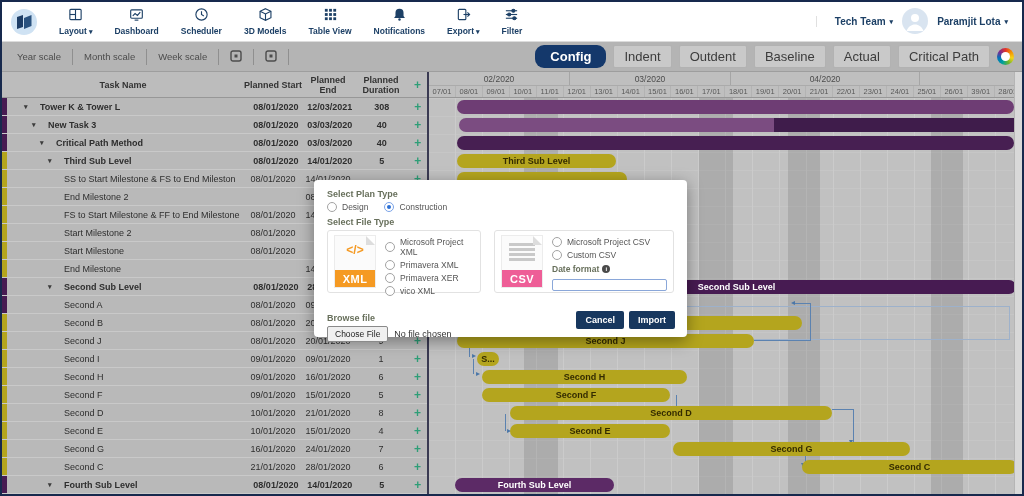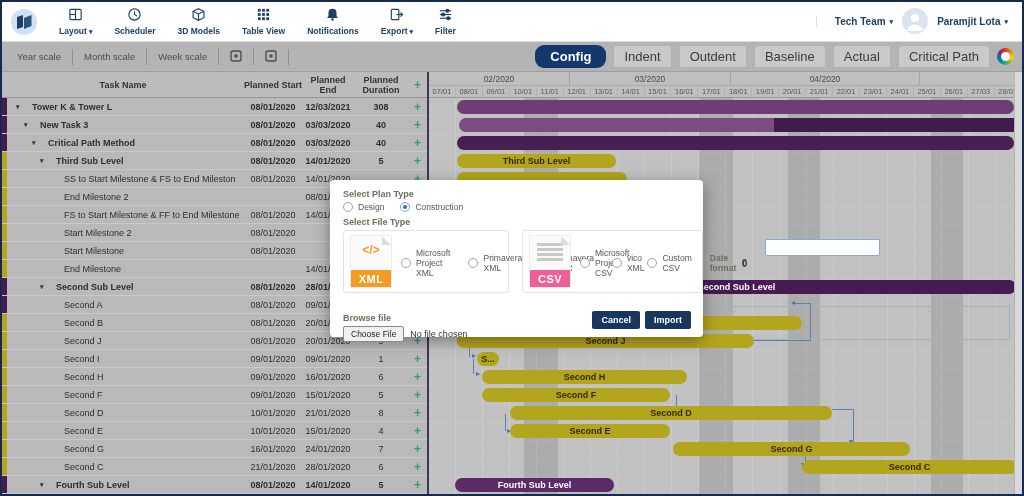--- a/index.html
+++ b/index.html
@@ -28,56 +28,56 @@
 .main {display:flex;height:452px;position:relative;}
 .table-pane {width:427px;border-right:2px solid #3a3a52;background:#b9b9b9;}
 .thead {height:26px;display:flex;align-items:center;background:#bcbcbc;border-bottom:1px solid #979797;font-weight:bold;font-size:9px;color:#333;}
 .th {text-align:center;}
 .trow {height:18px;display:flex;align-items:center;background:#b9b9b9;border-bottom:1px solid #c9c9c9;font-size:9px;color:#2e2e2e;position:relative;}
 .trow .strip {position:absolute;left:0;top:0;bottom:0;width:5px;}
 .cell-name {position:relative;overflow:hidden;white-space:nowrap;}
 .tri {position:absolute;font-size:7px;color:#3c3c3c;top:50%;transform:translateY(-50%);}
 .cell-date {text-align:center;}
 .cell-plus {text-align:center;color:#2e9e77;font-size:12px;font-weight:bold;line-height:1;cursor:pointer;}
-.bold {font-weight:bold;}
+.bold {font-weight:bold;padding-left:8px;}
 
 .gantt-pane {flex:1;position:relative;overflow:hidden;background:#c1c1c1;}
 .g-months {height:13px;display:flex;background:#bfbfbf;font-size:8.5px;color:#4c4c4c;}
 .g-month {border-right:1px solid #a5a5a5;display:flex;align-items:center;justify-content:center;overflow:hidden;}
 .g-days {height:13px;display:flex;background:#bfbfbf;border-top:1px solid #ababab;border-bottom:1px solid #979797;font-size:7.5px;color:#585858;}
 .g-day {width:26.95px;display:flex;align-items:center;justify-content:center;border-right:1px solid #b3b3b3;overflow:hidden;}
 .g-body {position:relative;height:396px;
  background-image:repeating-linear-gradient(90deg,transparent 0 26px,#cbcbcb 26px 27px),repeating-linear-gradient(0deg,transparent 0 17px,#c6c6c6 17px 18px);}
 .stripe {position:absolute;top:0;bottom:0;background:rgba(110,110,110,0.25);}
 .bar {position:absolute;height:14px;display:flex;align-items:center;justify-content:center;font-size:9px;font-weight:bold;color:#fff;white-space:nowrap;overflow:hidden;}
 .seg {position:absolute;background:#5b82b0;}
 .seg-box {position:absolute;border:1px solid #9db1cb;}
 .seg-arr {position:absolute;font-size:8px;color:#4a76a8;line-height:1;}
 .vscroll {position:absolute;right:0;top:70px;bottom:0;width:8px;background:#d9d9d9;border-left:1px solid #b5b5b5;z-index:5;}
 
-.modal {position:absolute;left:328px;top:178px;width:373px;height:157px;background:#fff;border-radius:4px;
+.modal {position:absolute;left:312px;top:178px;width:373px;height:157px;background:#fff;border-radius:4px;
  box-shadow:0 4px 16px rgba(0,0,0,0.38);z-index:10;padding:9px 13px;font-size:9px;color:#444;}
 .m-label {color:#68705c;font-size:9px;margin-bottom:3px;font-weight:bold;}
 .plan-row {display:flex;align-items:center;gap:16px;margin-bottom:5px;}
 .radio-opt {display:flex;align-items:center;gap:5px;font-size:8.5px;color:#555;cursor:pointer;}
 .radio {width:10px;height:10px;border:1px solid #a3a3a3;border-radius:50%;background:#fff;position:relative;flex:none;}
 .radio.checked {border-color:#7aa3e8;}
 .radio.checked::after {content:"";position:absolute;inset:2px;border-radius:50%;background:#2b6fd4;}
 .file-row {display:flex;gap:13px;}
 .file-box {border:1px solid #e2e2e2;border-radius:3px;display:flex;padding:4px 6px;gap:9px;height:63px;}
 .file-box.xml {width:166px;}
 .file-box.csv {width:181px;}
 .file-icon {width:42px;height:53px;position:relative;background:#fbfbfb;border:1px solid #ececec;flex:none;}
 .file-icon::after {content:"";position:absolute;top:0;right:0;border-style:solid;border-width:0 9px 9px 0;border-color:#fff #fff #ddd #ddd;}
 .xml-glyph {color:#f59a23;font-weight:bold;font-size:12px;text-align:center;margin-top:7px;}
 .csv-lines {margin:7px auto 0;width:26px;height:18px;background:repeating-linear-gradient(0deg,#c9c9c9 0 3px,#fbfbfb 3px 5px);}
 .fbadge {position:absolute;left:0;right:0;bottom:0;height:17px;display:flex;align-items:center;justify-content:center;color:#fff;font-weight:bold;font-size:11px;letter-spacing:0.5px;}
 .fbadge.xml {background:#f59a23;}
 .fbadge.csv {background:#ee5e97;}
-.opts {display:flex;flex-direction:row;gap:18px;padding-top:2px;min-width:0;}
+.opts {display:flex;flex-direction:column;gap:3px;padding-top:2px;min-width:0;}
 .date-label {font-size:8.5px;color:#68705c;display:flex;gap:3px;align-items:center;margin-top:1px;font-weight:bold;}
 .info-i {width:8px;height:8px;border-radius:50%;background:#4a4a4a;color:#fff;font-size:6px;display:inline-flex;align-items:center;justify-content:center;font-weight:bold;}
 .date-input {width:115px;height:17px;border:1px solid #8aa7d9;border-radius:2px;margin-top:2px;font-size:9px;padding:0 3px;}
 .browse-label {margin-top:20px;}
 .file-input-row {display:flex;align-items:center;gap:6px;margin-top:2px;}
 .choose-btn {border:1px solid #8a8a8a;background:#f0f0f0;font-size:8.5px;padding:2px 7px;border-radius:2px;color:#222;cursor:pointer;}
 .no-file {font-size:9px;color:#333;}
 .m-footer {position:absolute;right:12px;bottom:8px;display:flex;gap:5px;}
 .m-btn {background:#17375e;color:#fff;font-size:9px;font-weight:bold;padding:4px 9px;border-radius:2px;border:none;cursor:pointer;}
 </style>
@@ -99,20 +99,32 @@
           <span><svg width="15" height="15" viewBox="0 0 16 16">
               <g fill="none" stroke="#1d4066" stroke-width="1.2">
                 <rect x="2" y="2.5" width="12" height="11" rx="1"></rect>
                 <line x1="8" y1="2.5" x2="8" y2="13.5"></line>
                 <line x1="2" y1="8" x2="8" y2="8"></line>
               </g>
             </svg></span>
           <div class="nav-label">
             <span>Layout</span>
             <span class="caret">▾</span>
+          </div>
+        </div>
+        <div class="nav-item">
+          <span><svg width="15" height="15" viewBox="0 0 16 16">
+              <g fill="none" stroke="#1d4066" stroke-width="1.2">
+                <rect x="1.8" y="3" width="12.4" height="9" rx="1"></rect>
+                <polyline points="4,9.5 6.5,7 9,9 12,5.5"></polyline>
+                <line x1="6" y1="14" x2="10" y2="14"></line>
+              </g>
+            </svg></span>
+          <div class="nav-label">
+            <span>Dashboard</span>
           </div>
         </div>
         <div class="nav-item">
           <span><svg width="15" height="15" viewBox="0 0 16 16">
               <g fill="none" stroke="#1d4066" stroke-width="1.2">
                 <circle cx="8" cy="8" r="6"></circle>
                 <polyline points="8,4.5 8,8 10.5,9.5"></polyline>
               </g>
             </svg></span>
           <div class="nav-label">
@@ -445,21 +457,21 @@
           <div class="g-day">17/01</div>
           <div class="g-day">18/01</div>
           <div class="g-day">19/01</div>
           <div class="g-day">20/01</div>
           <div class="g-day">21/01</div>
           <div class="g-day">22/01</div>
           <div class="g-day">23/01</div>
           <div class="g-day">24/01</div>
           <div class="g-day">25/01</div>
           <div class="g-day">26/01</div>
-          <div class="g-day">27/03</div>
+          <div class="g-day">39/01</div>
           <div class="g-day">28/01</div>
         </div>
       <div class="g-body" id="gbody">
           <div class="stripe" style="left: 95px; width: 34px;"></div>
           <div class="stripe" style="left: 270px; width: 34px;"></div>
           <div class="stripe" style="left: 359px; width: 32px;"></div>
           <div class="stripe" style="left: 502px; width: 32px;"></div>
           <div class="seg-box" style="left: 28px; top: 208px; width: 553px; height: 34px;"></div>
           <div class="seg" style="left: 40px; top: 243px; width: 1px; height: 16px;"></div>
           <div class="seg-arr" style="left: 43px; top: 254px;">▸</div>

